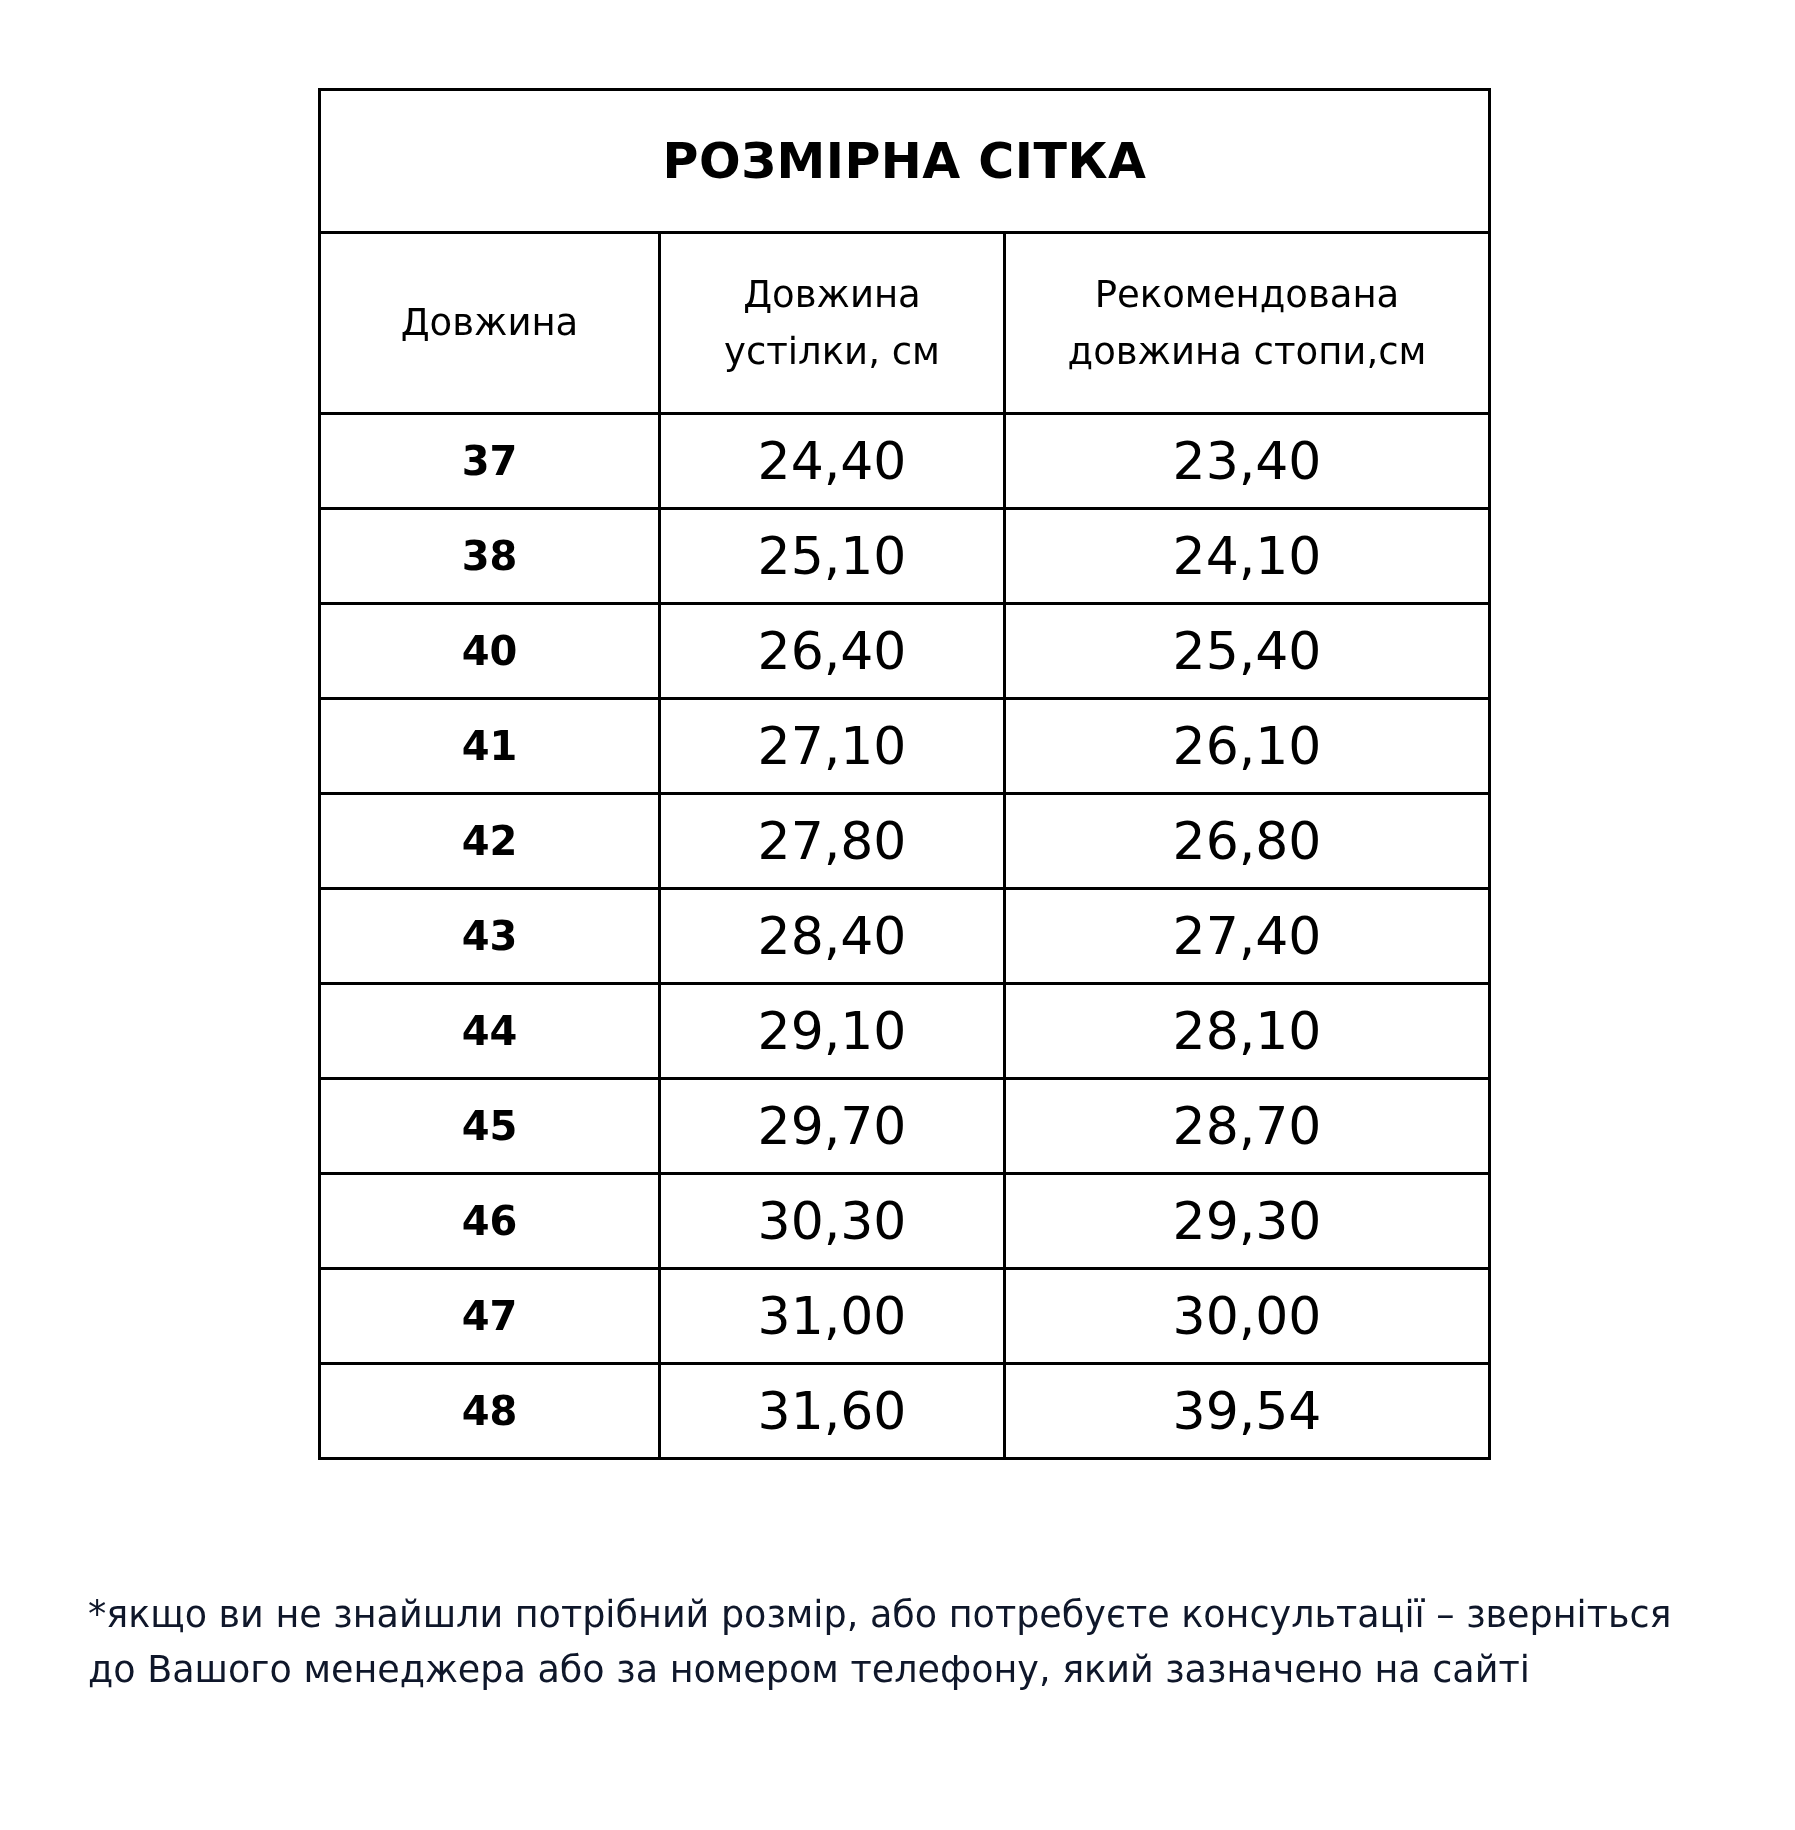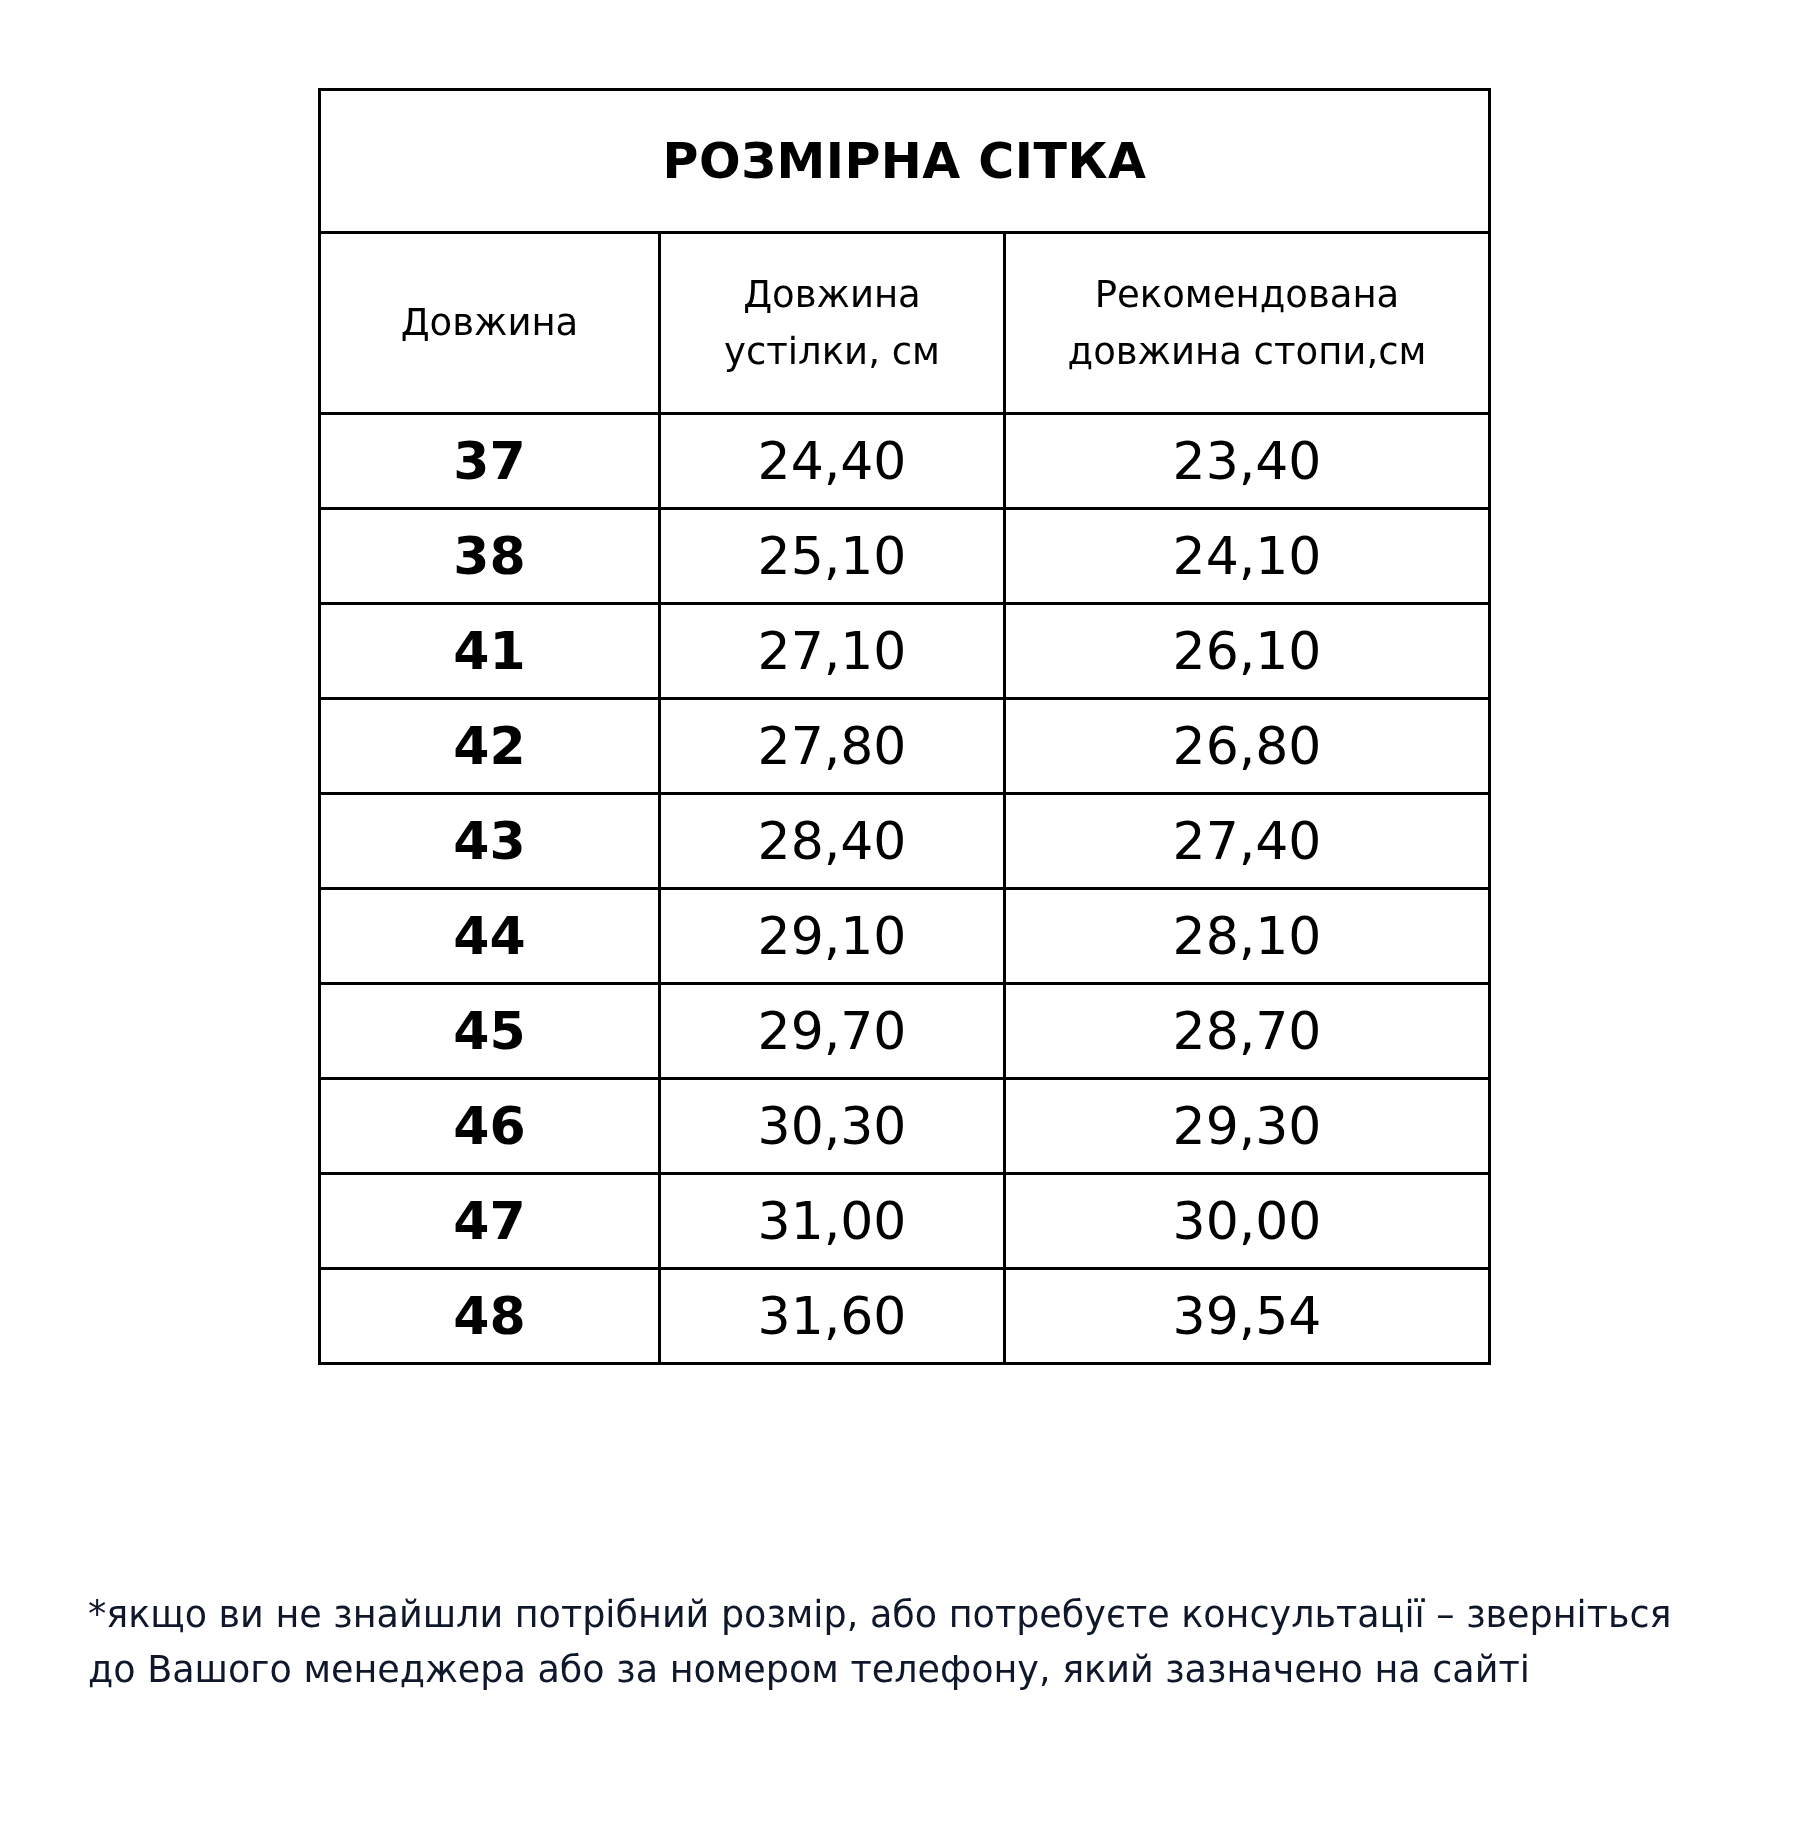--- a/index.html
+++ b/index.html
@@ -54,21 +54,21 @@
     padding: 0 10px;
   }
   .col-size { width: 340px; }
   .col-insole { width: 345px; }
   .col-foot { width: 485px; }
 
   .data-row td {
     height: 92px;
   }
   .cell-size {
-    font-size: 52px;
+    font-size: 40px;
     font-weight: bold;
   }
   .cell-val {
     font-size: 52px;
     font-weight: normal;
   }
   .footnote {
     position: absolute;
     left: 88px;
     top: 1588px;
@@ -111,20 +111,25 @@
           <td class="cell-size">37</td>
           <td class="cell-val">24,40</td>
           <td class="cell-val">23,40</td>
         </tr>
         <tr class="data-row">
           <td class="cell-size">38</td>
           <td class="cell-val">25,10</td>
           <td class="cell-val">24,10</td>
         </tr>
         <tr class="data-row">
+          <td class="cell-size">40</td>
+          <td class="cell-val">26,40</td>
+          <td class="cell-val">25,40</td>
+        </tr>
+        <tr class="data-row">
           <td class="cell-size">41</td>
           <td class="cell-val">27,10</td>
           <td class="cell-val">26,10</td>
         </tr>
         <tr class="data-row">
           <td class="cell-size">42</td>
           <td class="cell-val">27,80</td>
           <td class="cell-val">26,80</td>
         </tr>
         <tr class="data-row">

